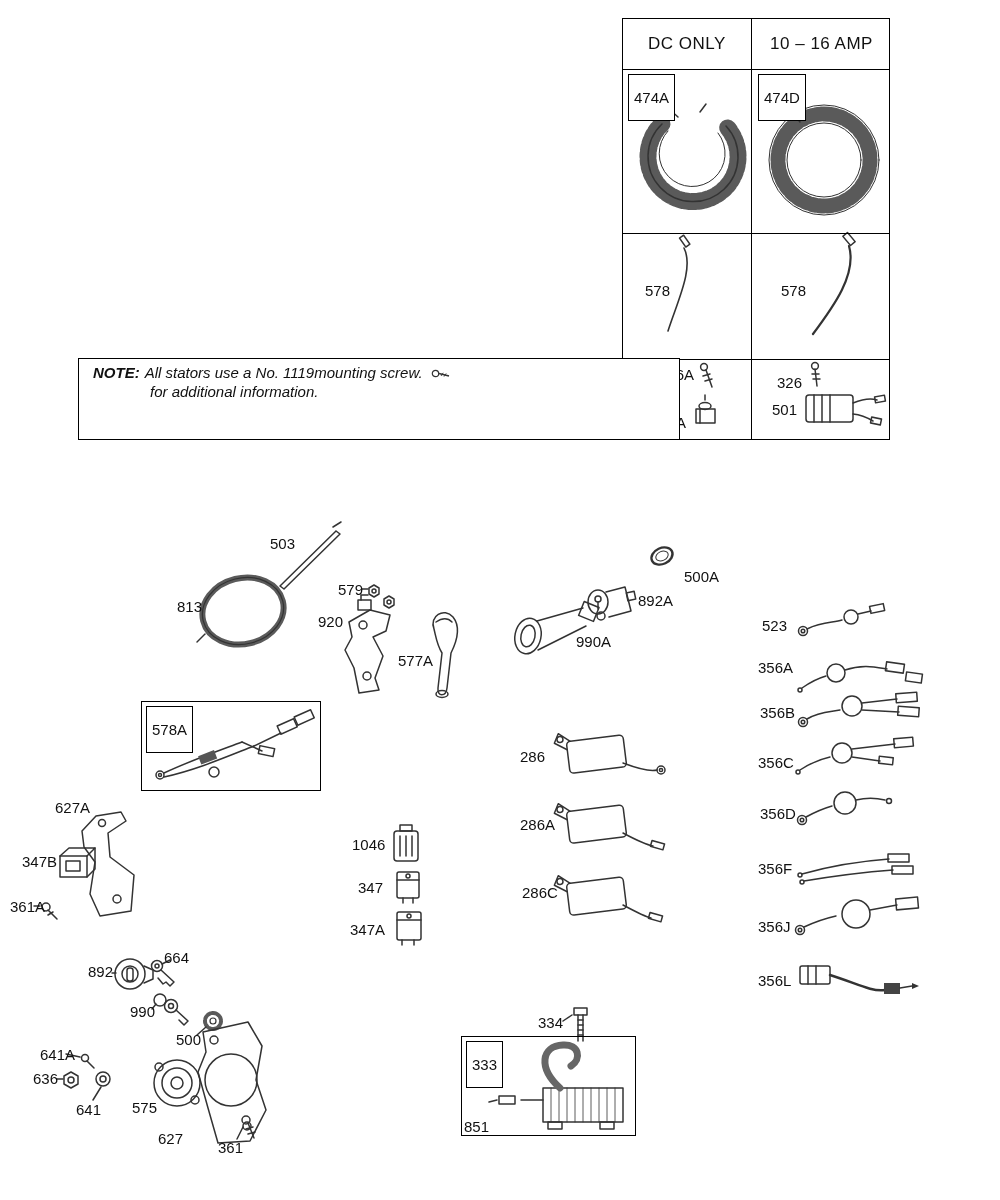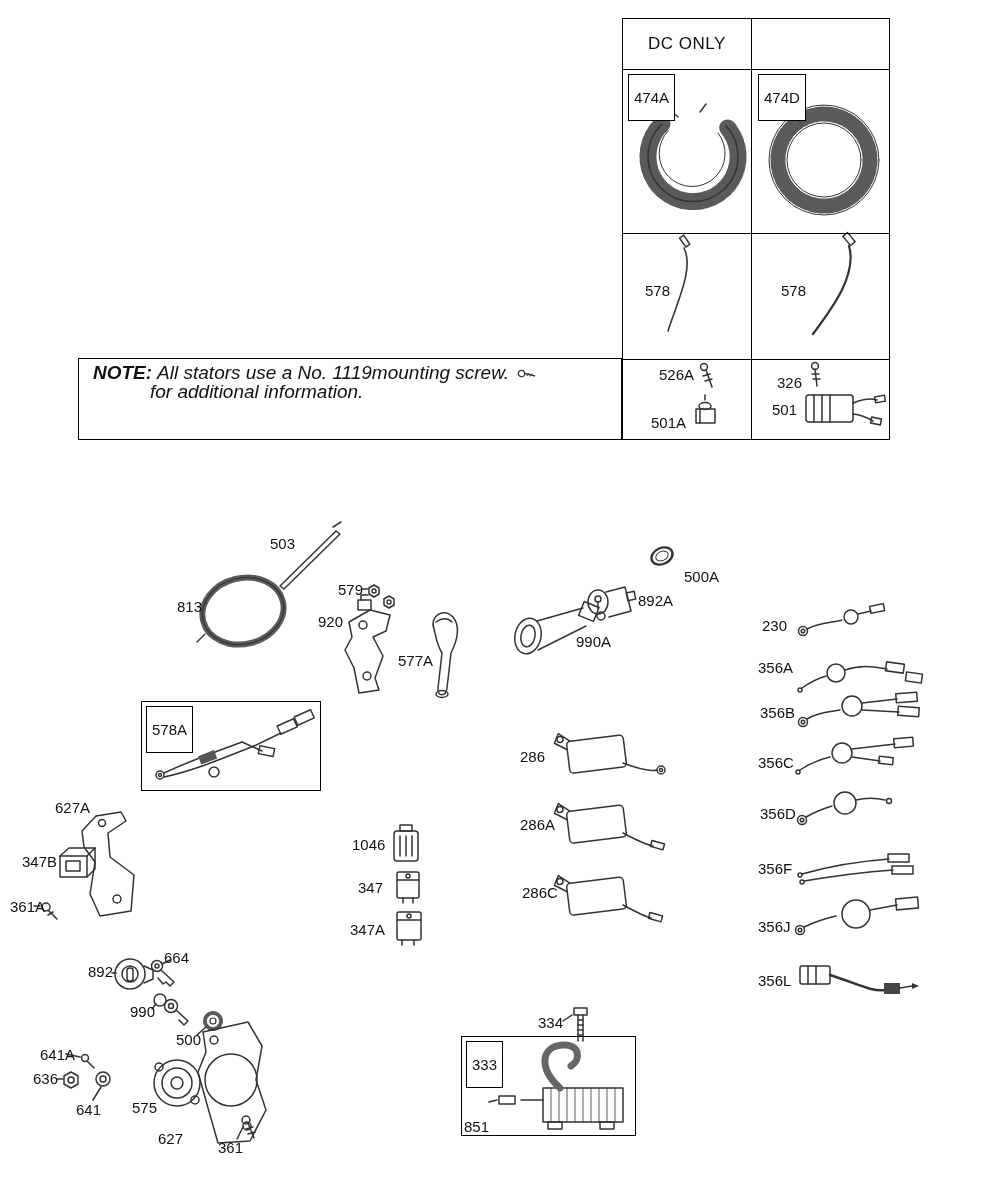--- a/index.html
+++ b/index.html
@@ -6,22 +6,22 @@
   html,body { margin:0; padding:0; background:#fff; }
   body { font-family:"Liberation Sans", sans-serif; color:#111; }
   .canvas { position:relative; width:1000px; height:1200px; background:#fff; overflow:hidden; }
   .art { position:absolute; left:0; top:0; }
   .lbl { position:absolute; font-size:15px; line-height:16px; color:#111; white-space:nowrap; }
   .tagbox { position:absolute; border:1.6px solid #000; padding:14px 5px; font-size:15px; line-height:17px; background:#fff; white-space:nowrap; }
   .partbox { position:absolute; border:1.3px solid #000; background:transparent; }
   .table { position:absolute; left:622px; top:18px; width:268px; height:422px; border:1.3px solid #000; }
   .tline { position:absolute; background:#000; }
   .cellhead { position:absolute; display:flex; align-items:center; justify-content:center; font-size:17px; letter-spacing:0.5px; }
-  .notebox { position:absolute; left:78px; top:358px; width:544px; height:82px; border:1.3px solid #000;
-             font-style:italic; font-size:19px; line-height:18.5px; padding:5px 8px 4px 14px; background:#fff; }
+  .notebox { position:absolute; left:78px; top:358px; width:602px; height:82px; border:1.3px solid #000;
+             font-style:italic; font-size:15px; line-height:18.5px; padding:5px 8px 4px 14px; background:#fff; }
   .notebox b { font-weight:bold; margin-right:5px; }
   .note-line { white-space:nowrap; }
   .indent { padding-left:57px; }
   .screwic { vertical-align:middle; margin-left:8px; }
 </style>
 </head>
 <body>
 
 <div class="canvas">
 
@@ -373,20 +373,21 @@
   <div class="partbox" style="left:141px; top:701px; width:180px; height:90px"></div>
   <div class="partbox" style="left:461px; top:1036px; width:175px; height:100px"></div>
 
   <div class="table">
     <div class="tline" style="left:128px; top:0; width:1px; height:100%"></div>
     <div class="tline" style="left:0; top:50px; width:100%; height:1px"></div>
     <div class="tline" style="left:0; top:214px; width:100%; height:1px"></div>
     <div class="tline" style="left:0; top:340px; width:100%; height:1px"></div>
 
     <div class="cellhead" style="left:0; top:0; width:128px; height:50px">DC ONLY</div>
+    <div class="cellhead" style="left:129px; top:0; width:139px; height:50px">10 – 16 AMP</div>
 
     <div class="tagbox" style="left:5px; top:55px">474A</div>
     <div class="tagbox" style="left:135px; top:55px">474D</div>
 
     <div class="lbl" style="left:22px; top:264px">578</div>
     <div class="lbl" style="left:158px; top:264px">578</div>
     <div class="lbl" style="left:36px; top:348px">526A</div>
     <div class="lbl" style="left:28px; top:396px">501A</div>
     <div class="lbl" style="left:154px; top:356px">326</div>
     <div class="lbl" style="left:149px; top:383px">501</div>
@@ -404,21 +405,21 @@
   </div>
 
   <div class="lbl" style="left:270px; top:536px">503</div>
   <div class="lbl" style="left:177px; top:599px">813</div>
   <div class="lbl" style="left:338px; top:582px">579</div>
   <div class="lbl" style="left:318px; top:614px">920</div>
   <div class="lbl" style="left:398px; top:653px">577A</div>
   <div class="lbl" style="left:684px; top:569px">500A</div>
   <div class="lbl" style="left:638px; top:593px">892A</div>
   <div class="lbl" style="left:576px; top:634px">990A</div>
-  <div class="lbl" style="left:762px; top:618px">230</div>
+  <div class="lbl" style="left:762px; top:618px">523</div>
   <div class="lbl" style="left:758px; top:660px">356A</div>
   <div class="lbl" style="left:760px; top:705px">356B</div>
   <div class="lbl" style="left:758px; top:755px">356C</div>
   <div class="lbl" style="left:760px; top:806px">356D</div>
   <div class="lbl" style="left:758px; top:861px">356F</div>
   <div class="lbl" style="left:758px; top:919px">356J</div>
   <div class="lbl" style="left:758px; top:973px">356L</div>
   <div class="tagbox" style="left:146px; top:706px">578A</div>
   <div class="lbl" style="left:520px; top:749px">286</div>
   <div class="lbl" style="left:520px; top:817px">286A</div>

